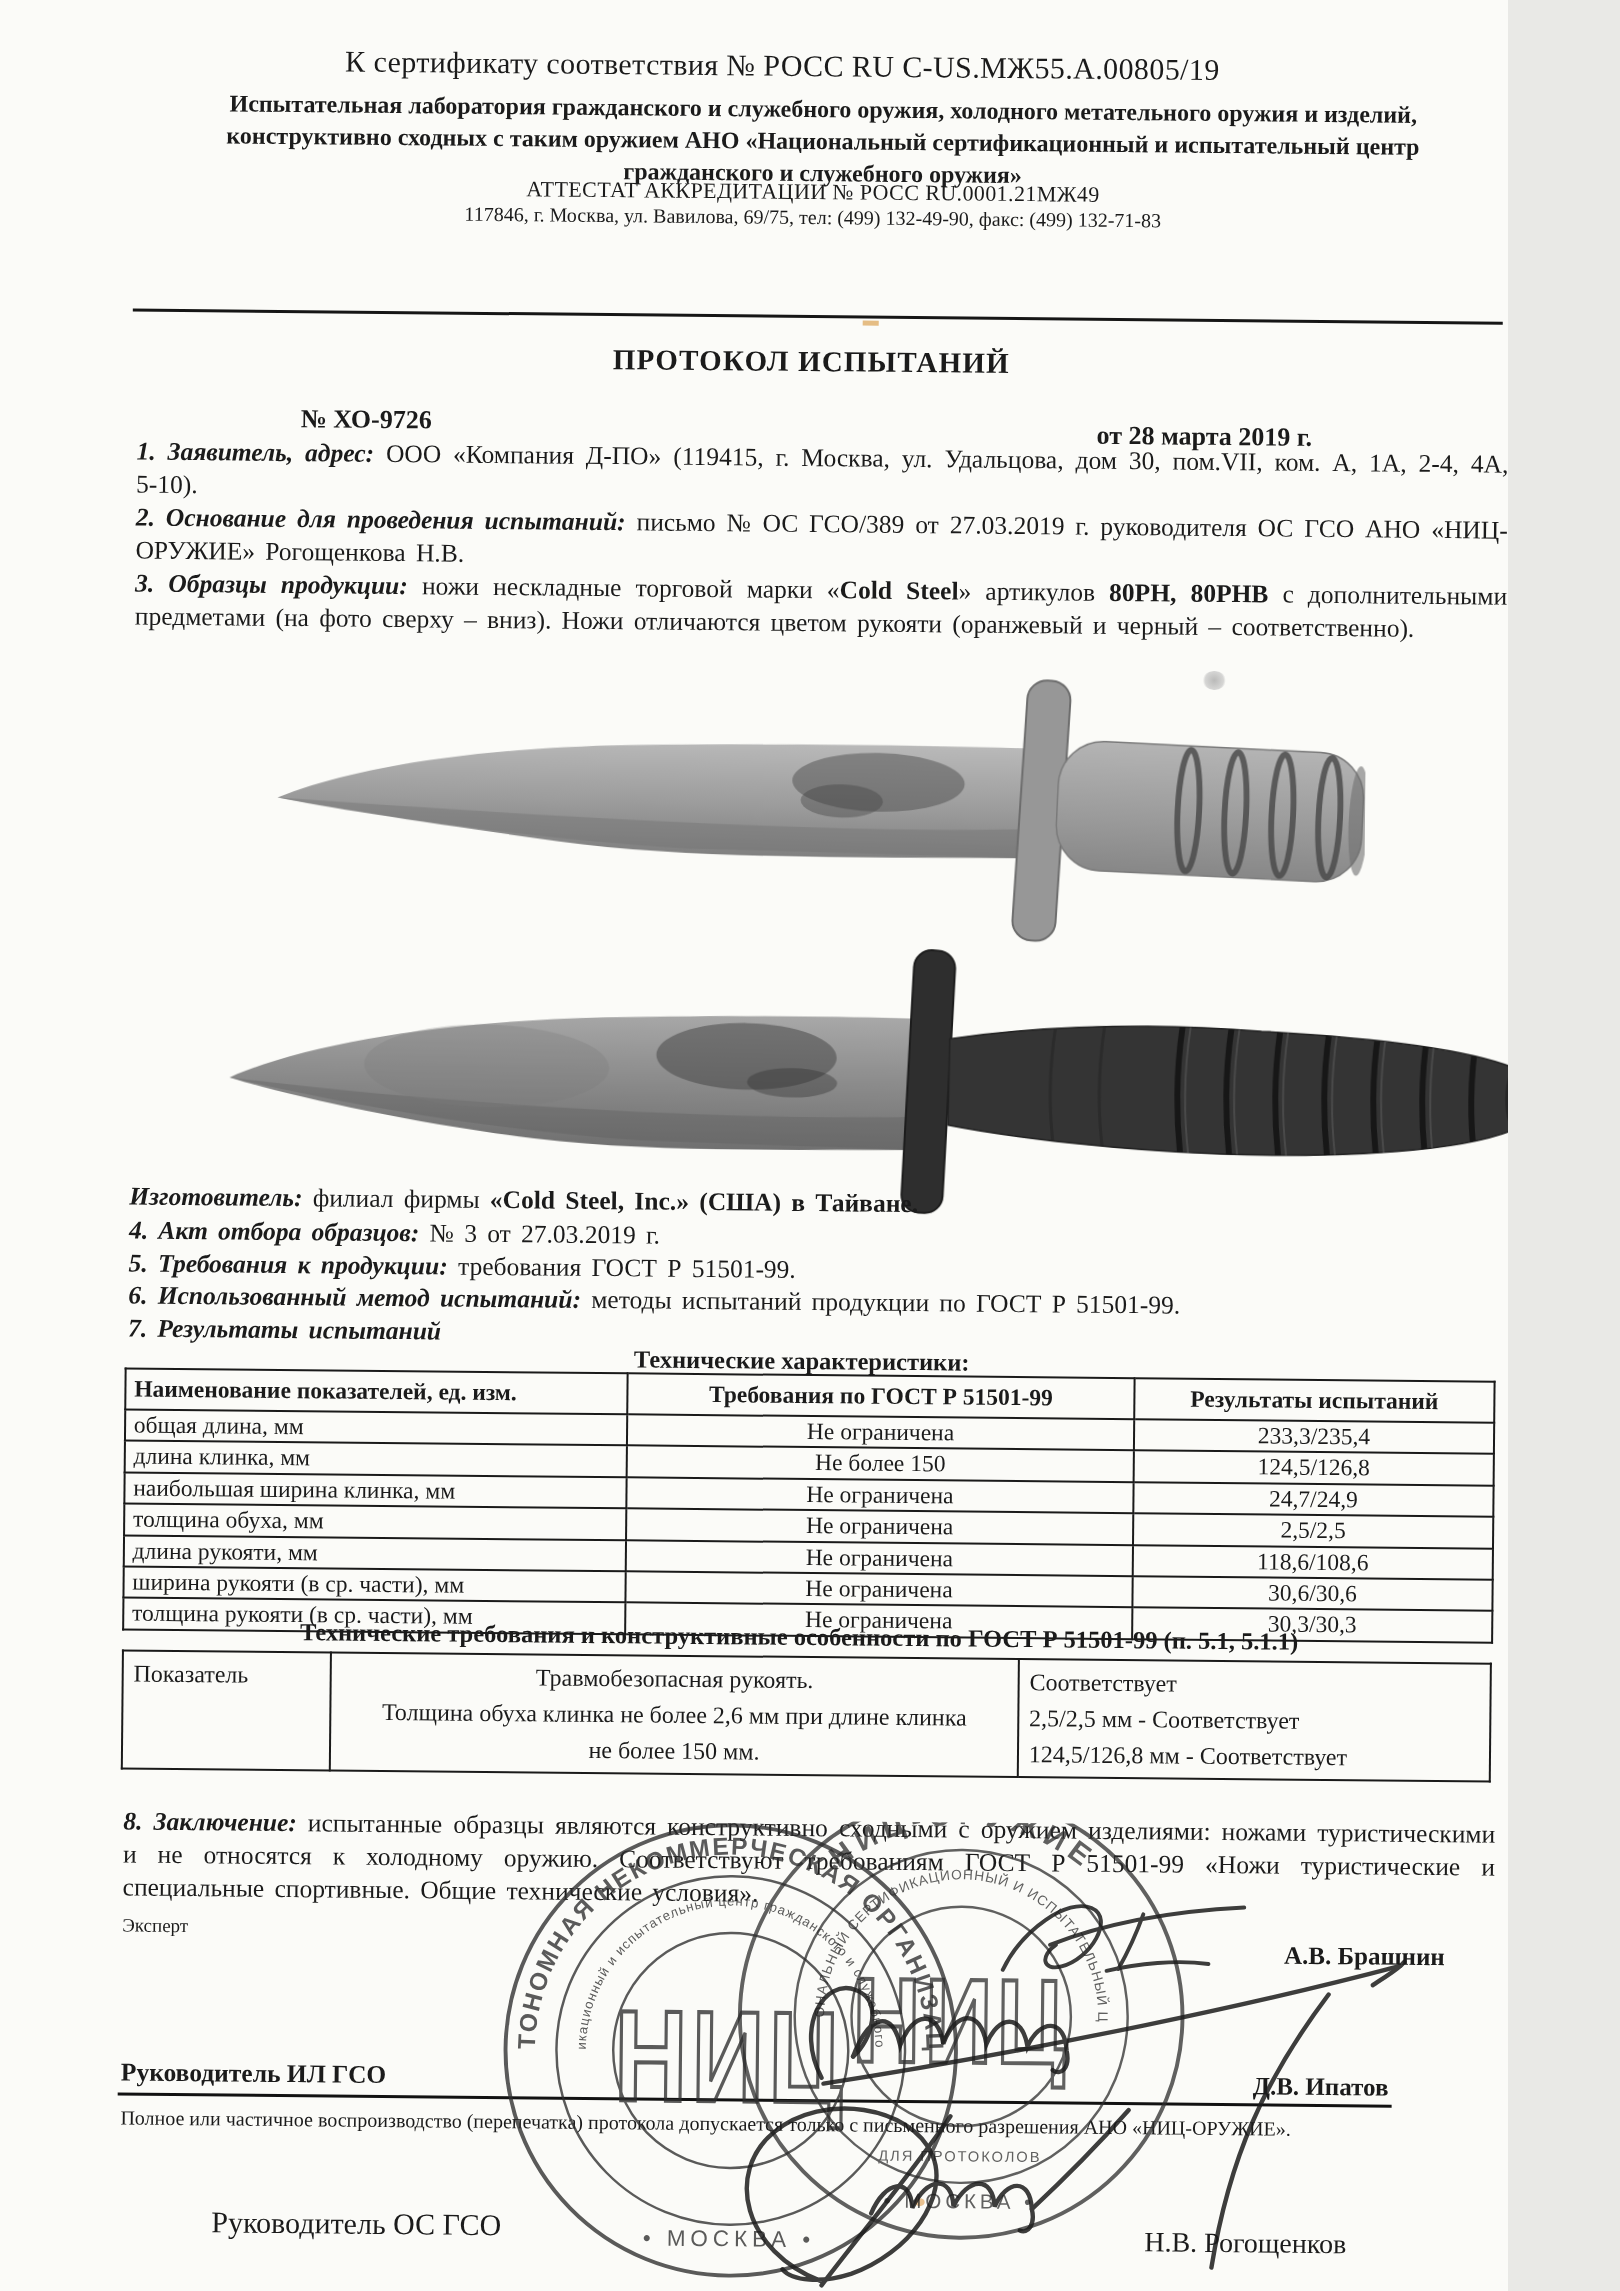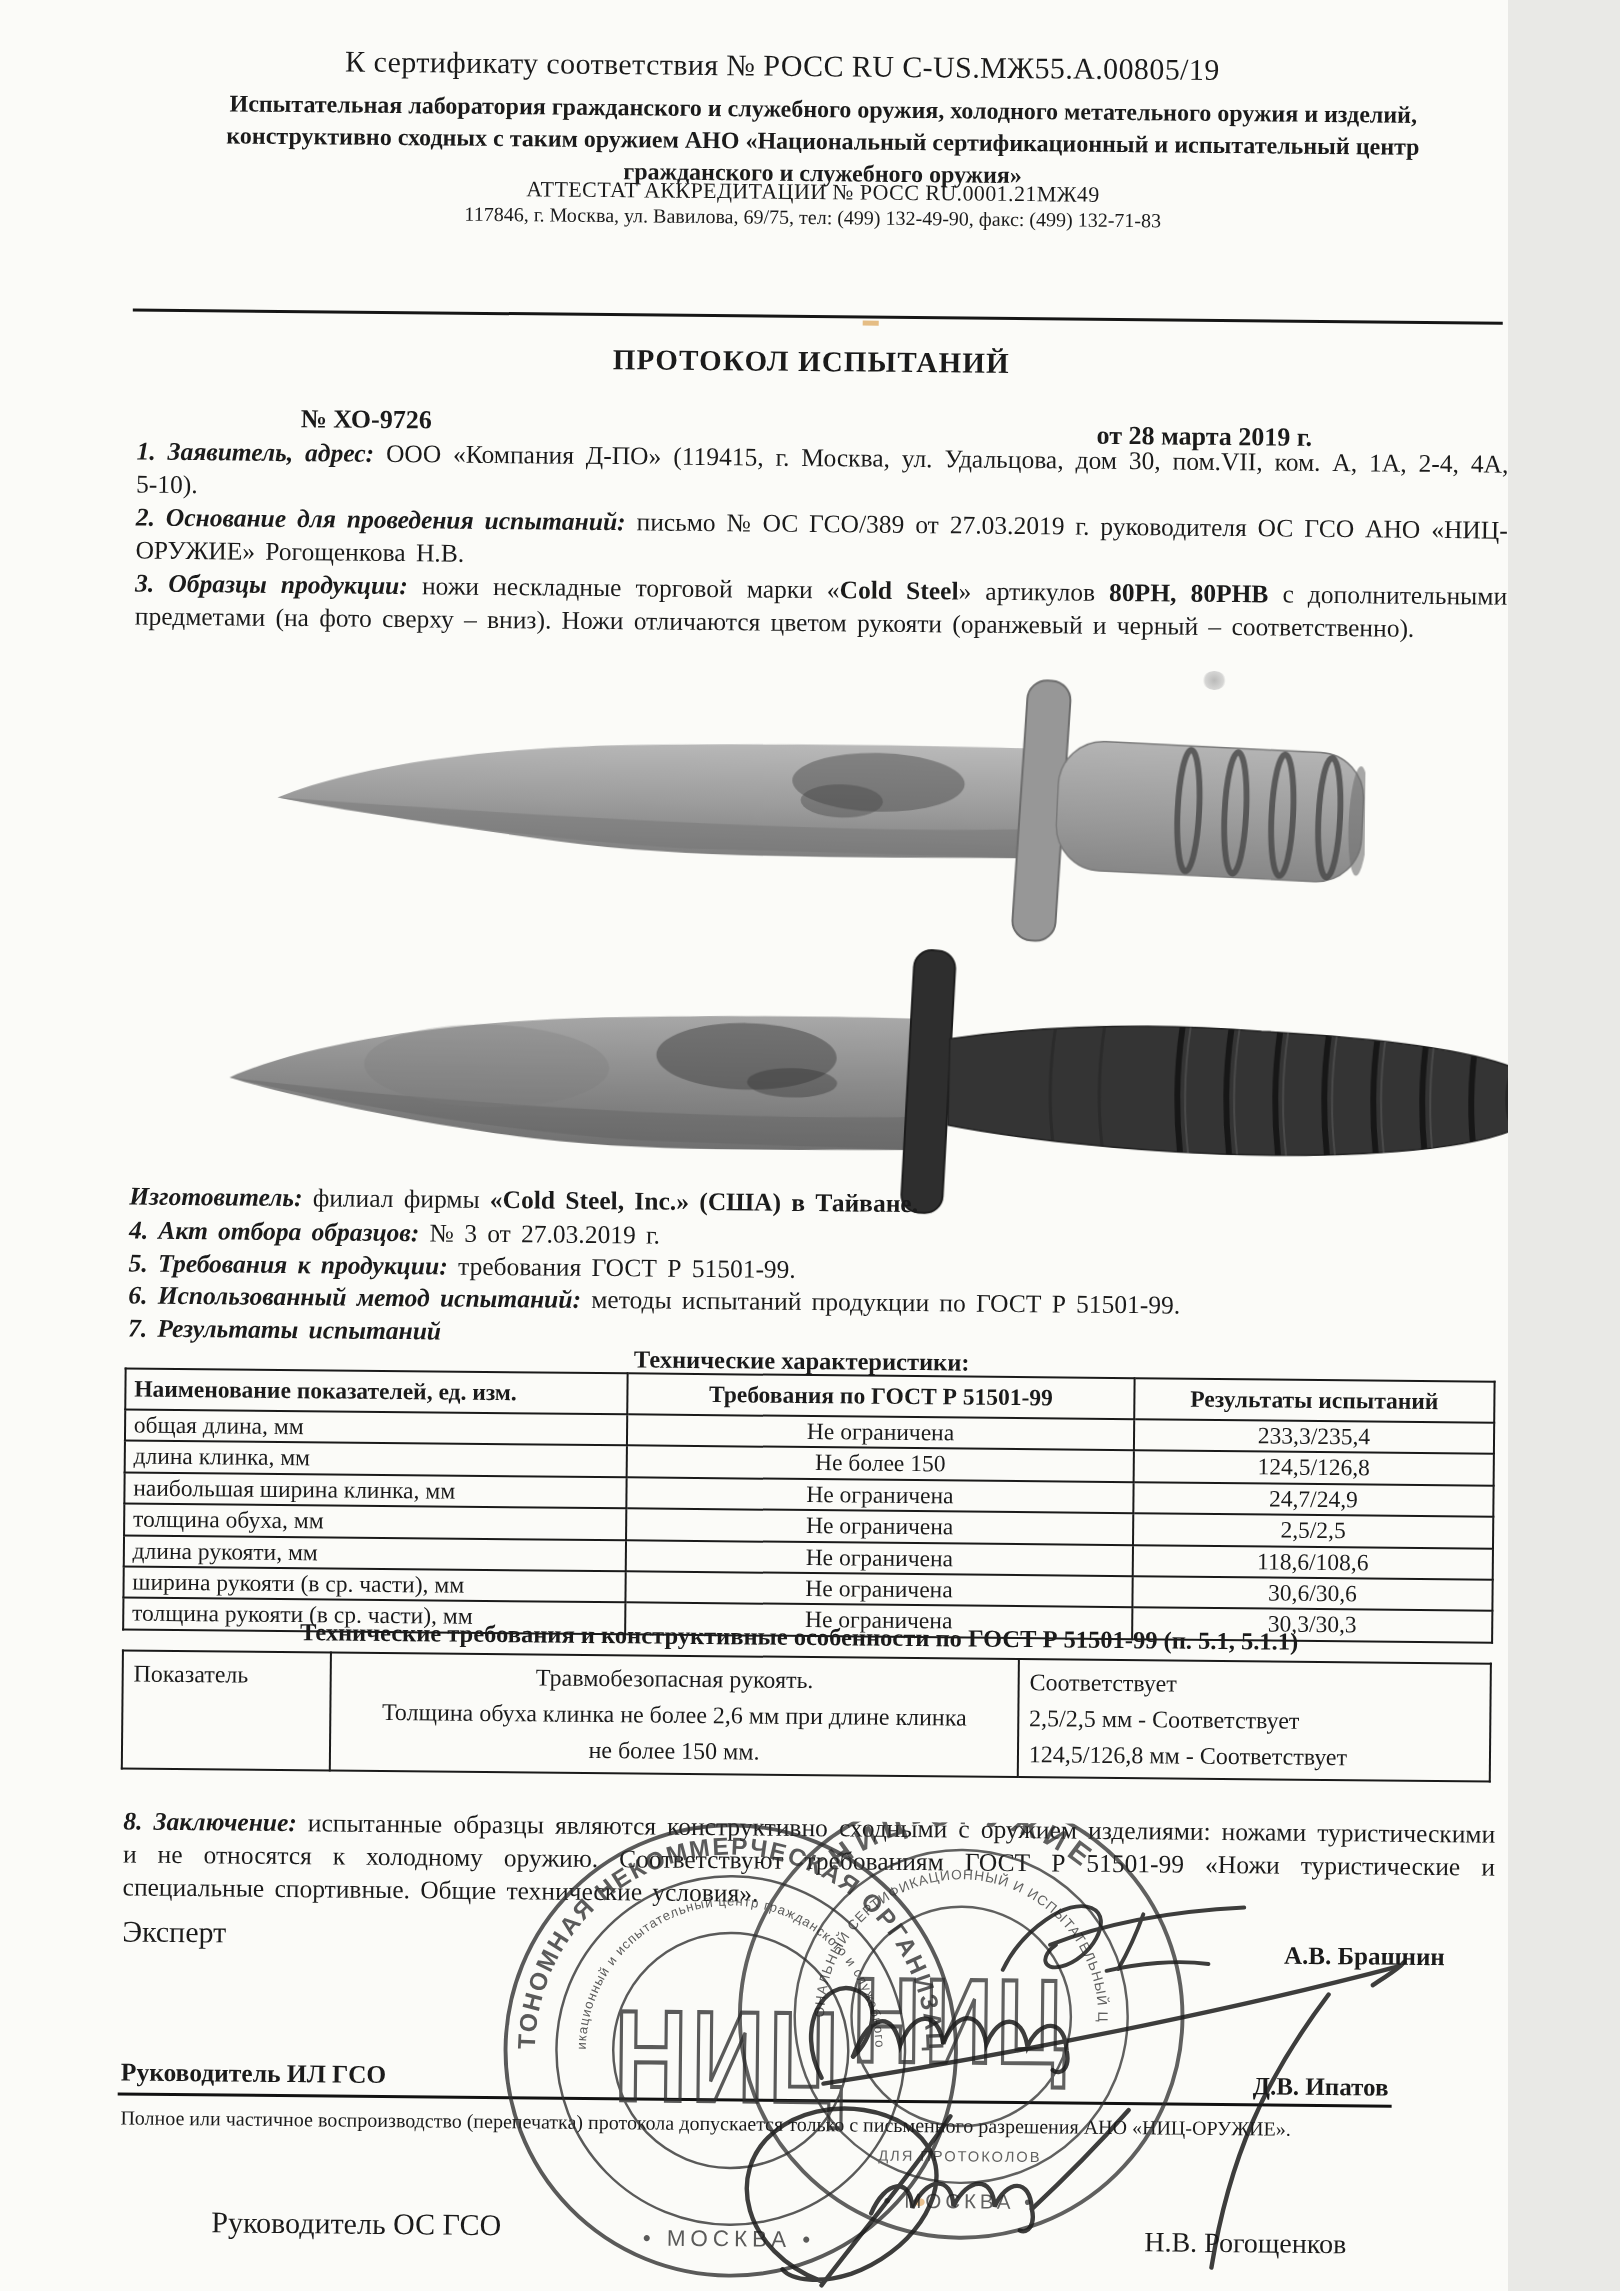--- a/index.html
+++ b/index.html
@@ -24,21 +24,21 @@
   #t1{left:127px;top:1374px;width:1368px;}
   #t1 th,#t1 td{border:2.9px solid #1a1a1a;font-size:23.5px;line-height:25.5px;padding:1px 7.8px;overflow:hidden;}
   #t1 th{font-weight:bold;height:37px;}
   #t1 td{height:27.4px;}
   .tname{text-align:left;}
   .treq,.tres{text-align:center;}
   #t2{left:127px;top:1656px;width:1368px;}
   #t2 td{border:2.9px solid #1a1a1a;font-size:24px;line-height:36px;padding:3.9px 9.8px;vertical-align:top;}
   .t2req{text-align:center;}
   .t2res{text-align:left;padding-left:13.7px;}
-  #expert{left:130px;top:1921px;font-size:30px;}
+  #expert{left:130px;top:1921px;font-size:19px;}
   #expname{left:1292px;top:1937px;font-size:25px;font-weight:bold;}
   #illabel{left:130px;top:2064px;font-size:25.5px;font-weight:bold;}
   #ilname{left:1262px;top:2068px;font-size:25px;font-weight:bold;}
   #longline{left:127px;top:2099px;width:1274px;height:2.9px;background:#121212;}
   #note{left:130px;top:2113px;width:1372px;font-size:20px;}
   #oslabel{left:222px;top:2211px;font-size:30px;}
   #osname{left:1155px;top:2223px;font-size:28px;}
   #smudge{left:1198px;top:667px;width:23.5px;height:18.6px;border-radius:50%;
           background:radial-gradient(circle,#8f8f8f 0%,#bdbdbd 60%,transparent 75%);opacity:.6;}
   #speck1{left:855px;top:320px;width:15.7px;height:4.9px;background:#d89b45;opacity:.65;}

